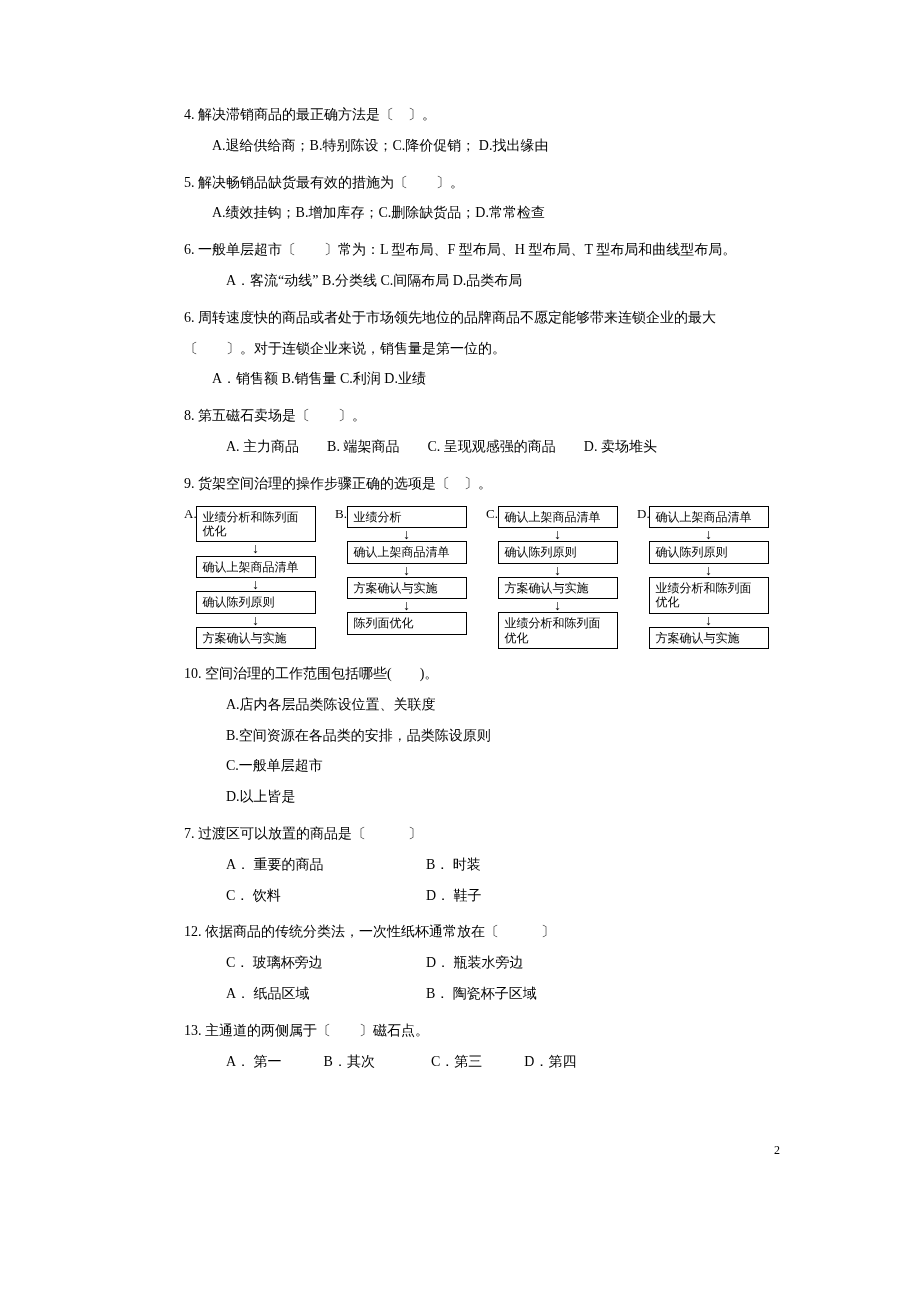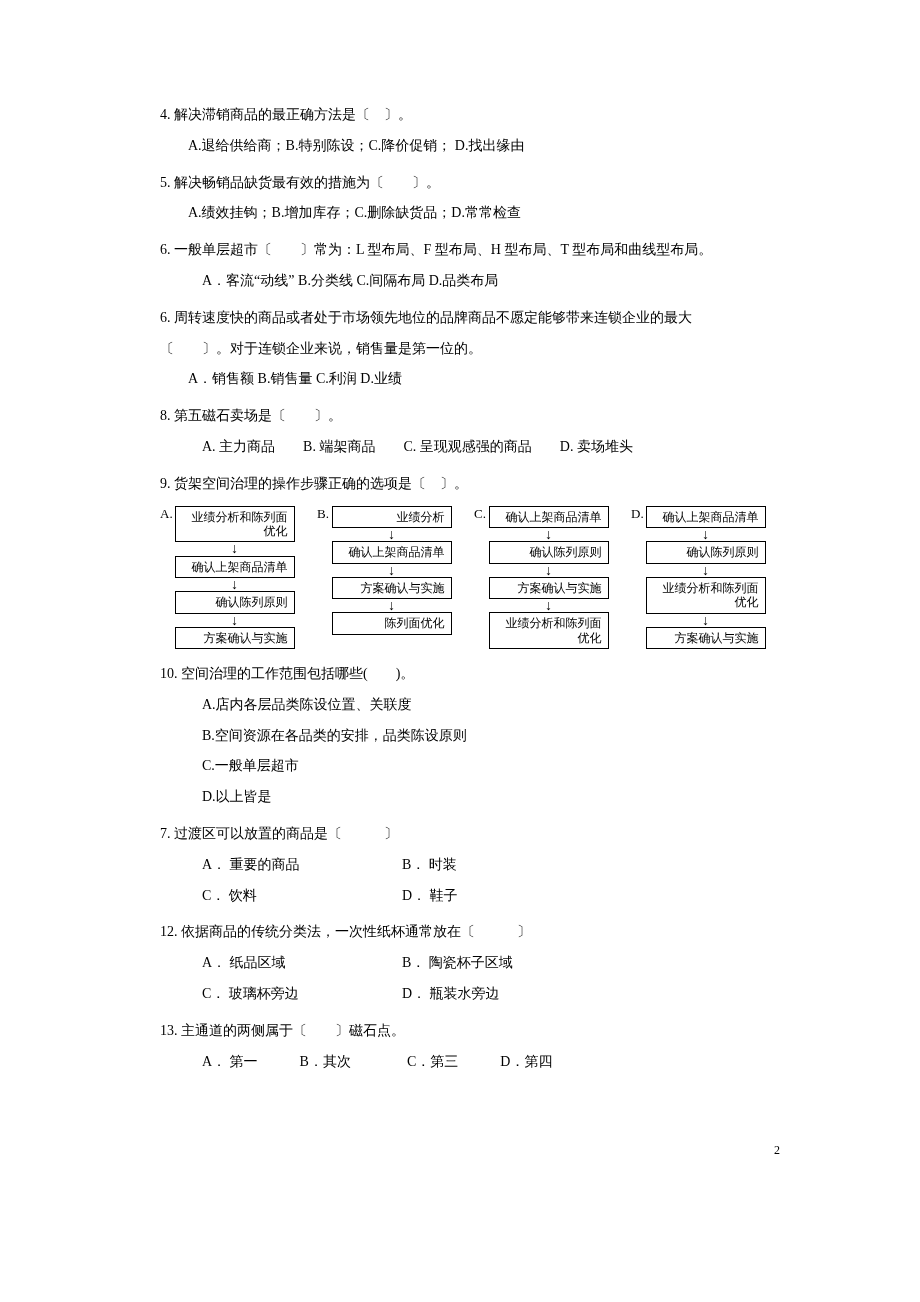--- a/index.html
+++ b/index.html
@@ -8,20 +8,21 @@
     line-height: 2.2;
     color: #000;
     background: #fff;
     width: 920px;
     margin: 0;
     padding: 100px 140px 40px 160px;
     box-sizing: border-box;
   }
   .question {
     margin-bottom: 6px;
+    margin-left: 24px;
   }
   .q-line {
     text-indent: 0;
   }
   .indent-sub {
     padding-left: 2em;
   }
   .flowchart-row {
     display: flex;
     justify-content: space-between;
@@ -40,21 +41,21 @@
     position: absolute;
     left: 0;
     top: 0;
     font-size: 13px;
   }
   .flowchart-box {
     border: 1px solid #000;
     font-size: 12px;
     padding: 3px 6px;
     width: 120px;
-    text-align: right;
+    text-align: left;
     box-sizing: border-box;
     background: #fff;
   }
   .arrow {
     font-size: 14px;
     line-height: 0.8;
     margin: 1px 0;
   }
   .page-num {
     text-align: right;
@@ -154,26 +155,26 @@
   </div>
   <div class="indent-sub" style="padding-left:3em;display:flex">
     <span style="width:200px">C． 饮料</span>
     <span>D． 鞋子</span>
   </div>
 </div>
 
 <div class="question">
   <div class="q-line">12. 依据商品的传统分类法，一次性纸杯通常放在〔　　　〕</div>
   <div class="indent-sub" style="padding-left:3em;display:flex">
+    <span style="width:200px">C． 玻璃杯旁边</span>
+    <span>D． 瓶装水旁边</span>
+  </div>
+  <div class="indent-sub" style="padding-left:3em;display:flex">
     <span style="width:200px">A． 纸品区域</span>
     <span>B． 陶瓷杯子区域</span>
-  </div>
-  <div class="indent-sub" style="padding-left:3em;display:flex">
-    <span style="width:200px">C． 玻璃杯旁边</span>
-    <span>D． 瓶装水旁边</span>
   </div>
 </div>
 
 <div class="question">
   <div class="q-line">13. 主通道的两侧属于〔　　〕磁石点。</div>
   <div class="indent-sub" style="padding-left:3em">A． 第一　　　B．其次　　　　C．第三　　　D．第四</div>
 </div>
 
 <div class="page-num">2</div>
 

